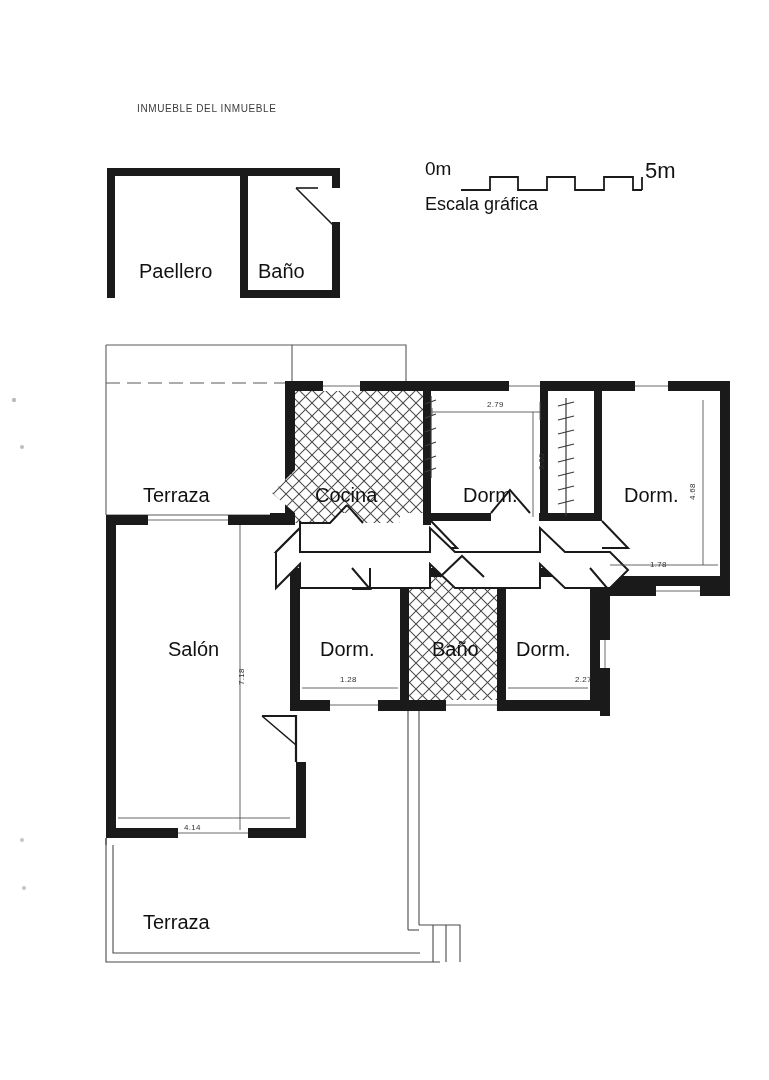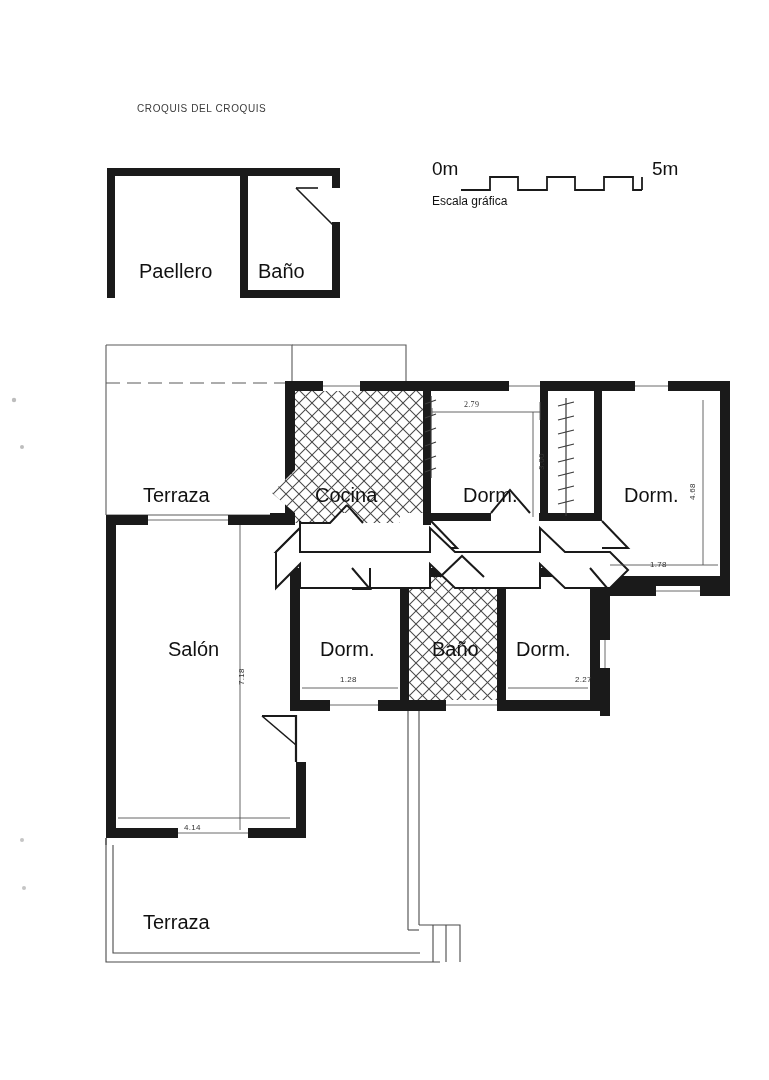--- a/index.html
+++ b/index.html
@@ -6,24 +6,24 @@
   body{width:769px;height:1080px;position:relative;font-family:"Liberation Sans",sans-serif;color:#111;overflow:hidden;}
 
   #plan{position:absolute;left:0;top:0;width:769px;height:1080px;}
 
   .txt{position:absolute;white-space:nowrap;}
 
   
   #title{left:137px;top:103px;font-size:10px;letter-spacing:.6px;color:#3b3b3b;}
 
   
-  #scalebox{position:absolute;left:425px;top:158px;width:250px;height:60px;margin-left:7px;}
+  #scalebox{position:absolute;left:425px;top:158px;width:250px;height:60px;}
   #scale-0m{left:0px;top:0px;font-size:19px;color:#111;}
-  #scale-5m{left:220px;top:0px;font-size:19px;color:#111;}
-  #scale-caption{left:0px;top:36px;font-size:12px;color:#111;}
+  #scale-5m{left:220px;top:0px;font-size:22px;color:#111;}
+  #scale-caption{left:0px;top:36px;font-size:18px;color:#111;}
 
   
   .room{font-size:20px;color:#111;margin-top:32px;}
 
   
   .dim{font-size:8px;color:#333;letter-spacing:.3px;}
   .dim.vert{transform:rotate(-90deg);transform-origin:left top;}
 </style>
 </head>
 <body>
@@ -214,41 +214,41 @@
     <path d="M 461 190 L 490 190 L 490 177 L 518 177 L 518 190 L 547 190 L 547 177 L 575 177 L 575 190 L 604 190 L 604 177 L 633 177 L 633 190 L 642 190"></path>
     <path d="M 642 177 L 642 190"></path>
   </g>
 
   <circle cx="14" cy="400" r="2.2" fill="#bdbdbd"></circle>
   <circle cx="22" cy="447" r="2.0" fill="#bdbdbd"></circle>
   <circle cx="22" cy="840" r="2.0" fill="#c5c5c5"></circle>
   <circle cx="24" cy="888" r="2.0" fill="#c5c5c5"></circle>
 </svg>
 
-<div class="txt" id="title">CROQUIS DEL CROQUIS</div>
+<div class="txt" id="title">INMUEBLE DEL INMUEBLE</div>
 
 <div id="scalebox">
   <div class="txt" id="scale-0m">0m</div>
   <div class="txt" id="scale-5m">5m</div>
   <div class="txt" id="scale-caption">Escala gráfica</div>
 </div>
 
 <div class="txt room" style="left:139px;top:228px;">Paellero</div>
 <div class="txt room" style="left:258px;top:228px;">Baño</div>
 
 <div class="txt room" style="left:143px;top:452px;">Terraza</div>
 <div class="txt room" style="left:315px;top:452px;">Cocina</div>
 <div class="txt room" style="left:463px;top:452px;">Dorm.</div>
 <div class="txt room" style="left:624px;top:452px;">Dorm.</div>
 <div class="txt room" style="left:168px;top:606px;">Salón</div>
 <div class="txt room" style="left:320px;top:606px;">Dorm.</div>
 <div class="txt room" style="left:432px;top:606px;">Baño</div>
 <div class="txt room" style="left:516px;top:606px;">Dorm.</div>
 <div class="txt room" style="left:143px;top:879px;">Terraza</div>
 
-<div class="txt dim" style="left:464px;top:400px;font-family:Liberation Serif, serif;">2.79</div>
+<div class="txt dim" style="left:487px;top:400px;">2.79</div>
 <div class="txt dim vert" style="left:537px;top:470px;">3.00</div>
 <div class="txt dim vert" style="left:688px;top:500px;">4.68</div>
 <div class="txt dim" style="left:650px;top:560px;">1.78</div>
 <div class="txt dim vert" style="left:237px;top:685px;">7.18</div>
 <div class="txt dim" style="left:184px;top:794px;margin-top:29px;">4.14</div>
 <div class="txt dim" style="left:340px;top:675px;">1.28</div>
 <div class="txt dim" style="left:535px;top:675px;margin-left:40px;">2.27</div>
 
 </body></html>

